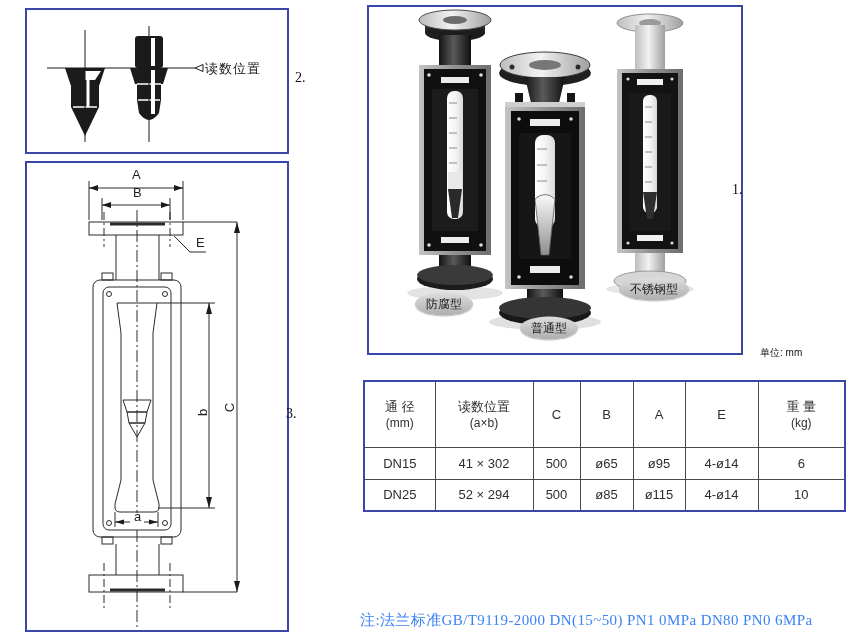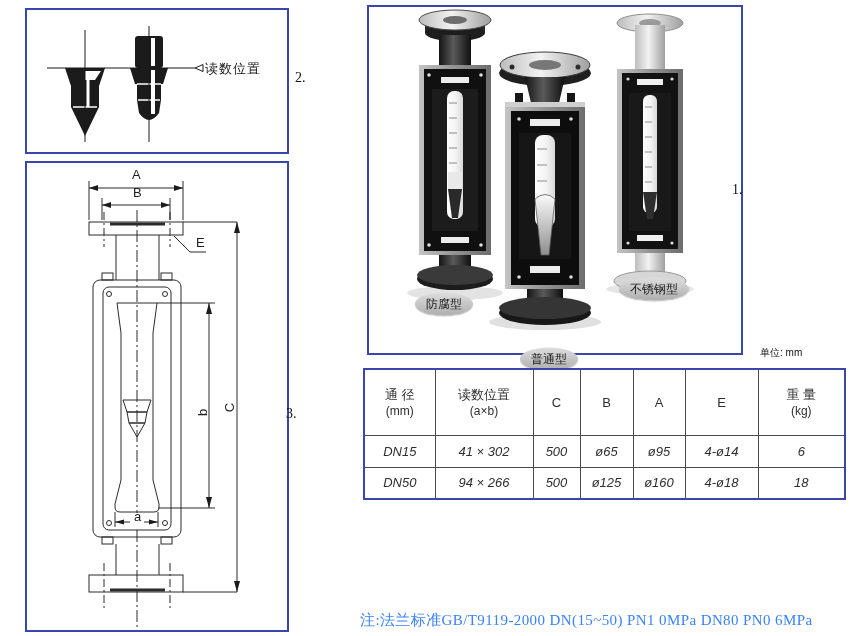--- a/index.html
+++ b/index.html
@@ -26,30 +26,30 @@
   #dimE{left:169px;top:73px;}
   #dimC{left:198px;top:238px;transform:rotate(-90deg);}
   #dimb{left:172px;top:243px;transform:rotate(-90deg);}
   #dima{left:107px;top:347px;}
   
   .pill{position:absolute;transform:translate(-50%,-50%);
         background:linear-gradient(#dedede,#aeaeae);border-radius:50%;
         padding:3px 11px;font-size:12px;color:#1a1a1a;white-space:nowrap;
         box-shadow:0 1px 1px rgba(0,0,0,.25);}
   #pill-fangfu{left:75px;top:297px;}
-  #pill-putong{left:180px;top:352px;}
+  #pill-putong{left:180px;top:321px;}
   #pill-buxiugang{left:285px;top:282px;}
   
-  #spec-table{position:absolute;left:363px;top:368px;border-collapse:collapse;
+  #spec-table{position:absolute;left:363px;top:380px;border-collapse:collapse;
               background:#fff;font-size:13px;color:#2e2e2e;table-layout:fixed;padding-left:48px;}
   #spec-table th,#spec-table td{border:1px solid #4a4a4a;text-align:center;
               vertical-align:middle;padding:0;font-weight:normal;}
   #spec-table{border:2px solid #3a46a8;}
   #spec-table thead tr{height:66px;}
-  #spec-table tbody tr{height:32px;font-style:italic;}
+  #spec-table tbody tr{height:32px;}
   #spec-table .sub{display:block;font-size:12px;color:#2e2e2e;}
   svg{display:block;}
 </style>
 </head>
 <body>
 
 <div id="panel-reading" class="panel">
   <svg width="260" height="142" viewBox="0 0 260 142">
 
     <g>
@@ -344,24 +344,24 @@
       <tr>
         <td>DN15</td>
         <td>41 × 302</td>
         <td>500</td>
         <td>ø65</td>
         <td>ø95</td>
         <td>4-ø14</td>
         <td>6</td>
       </tr>
       <tr>
-        <td>DN50</td>
-        <td>94 × 266</td>
+        <td>DN25</td>
+        <td>52 × 294</td>
         <td>500</td>
-        <td>ø125</td>
-        <td>ø160</td>
-        <td>4-ø18</td>
-        <td>18</td>
+        <td>ø85</td>
+        <td>ø115</td>
+        <td>4-ø14</td>
+        <td>10</td>
       </tr>
     </tbody>
 </table>
 
 <span id="note-line">注:法兰标准GB/T9119-2000 DN(15~50) PN1 0MPa  DN80 PN0 6MPa</span>
 
 </body></html>

